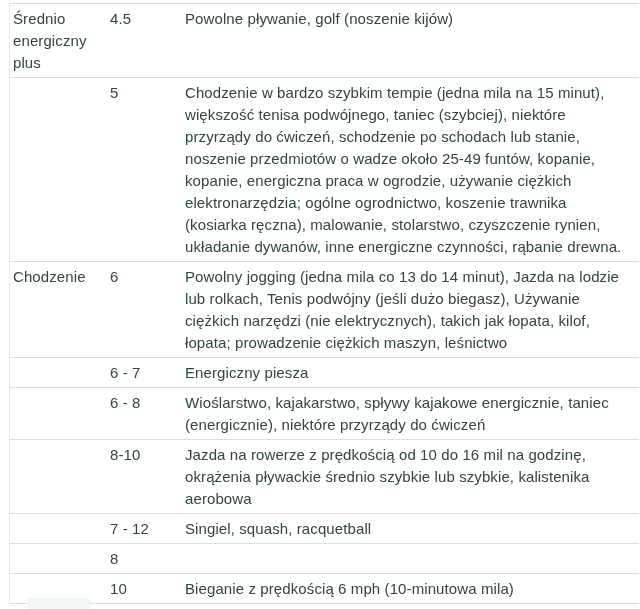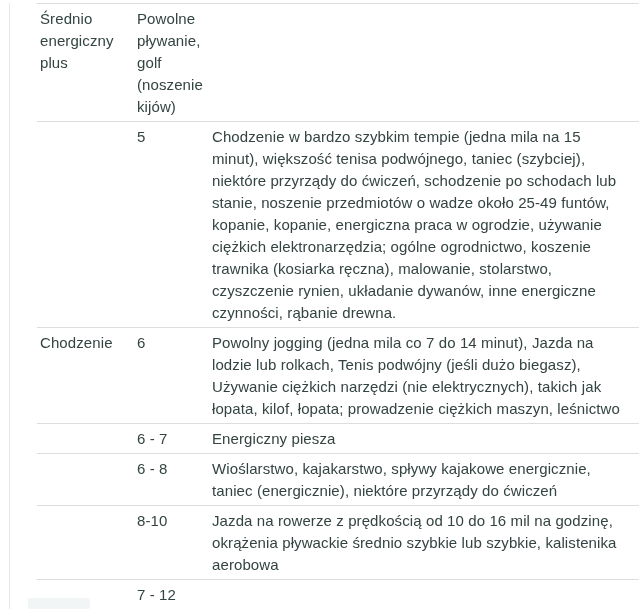--- a/index.html
+++ b/index.html
@@ -21,21 +21,20 @@
     margin-top: 3px;
     border-left: 1px solid #e6e9e8;
     width: 630px;
     box-sizing: border-box;
   }
   .row {
     display: grid;
     grid-template-columns: 100px 75px 1fr;
     border-top: 1px solid #dbdedd;
     padding: 4px 0 3px 0;
-    margin-left: 27px;
   }
   .table::after {
     content: "";
     display: block;
     border-top: 1px solid #dbdedd;
   }
   .cell {
     font-size: 15px;
     line-height: 22px;
     letter-spacing: 0.1px;
@@ -59,33 +58,34 @@
     background: #f2f5f5;
     border-radius: 2px;
   }
 </style>
 </head>
 <body>
 
 <div class="table" id="table-host">
   <div class="row">
     <div class="cell cat">Średnio energiczny plus</div>
+    <div class="cell val">4.5</div>
     <div class="cell act">Powolne pływanie, golf (noszenie kijów)</div>
   </div>
 
   <div class="row">
     <div class="cell cat"></div>
     <div class="cell val">5</div>
     <div class="cell act">Chodzenie w bardzo szybkim tempie (jedna mila na 15 minut), większość tenisa podwójnego, taniec (szybciej), niektóre przyrządy do ćwiczeń, schodzenie po schodach lub stanie, noszenie przedmiotów o wadze około 25-49 funtów, kopanie, kopanie, energiczna praca w ogrodzie, używanie ciężkich elektronarzędzia; ogólne ogrodnictwo, koszenie trawnika (kosiarka ręczna), malowanie, stolarstwo, czyszczenie rynien, układanie dywanów, inne energiczne czynności, rąbanie drewna.</div>
   </div>
 
   <div class="row">
     <div class="cell cat">Chodzenie</div>
     <div class="cell val">6</div>
-    <div class="cell act">Powolny jogging (jedna mila co 7 do 14 minut), Jazda na lodzie lub rolkach, Tenis podwójny (jeśli dużo biegasz), Używanie ciężkich narzędzi (nie elektrycznych), takich jak łopata, kilof, łopata; prowadzenie ciężkich maszyn, leśnictwo</div>
+    <div class="cell act">Powolny jogging (jedna mila co 13 do 14 minut), Jazda na lodzie lub rolkach, Tenis podwójny (jeśli dużo biegasz), Używanie ciężkich narzędzi (nie elektrycznych), takich jak łopata, kilof, łopata; prowadzenie ciężkich maszyn, leśnictwo</div>
   </div>
 
   <div class="row">
     <div class="cell cat"></div>
     <div class="cell val">6 - 7</div>
     <div class="cell act">Energiczny piesza</div>
   </div>
 
   <div class="row">
     <div class="cell cat"></div>
@@ -95,20 +95,21 @@
 
   <div class="row">
     <div class="cell cat"></div>
     <div class="cell val">8-10</div>
     <div class="cell act">Jazda na rowerze z prędkością od 10 do 16 mil na godzinę, okrążenia pływackie średnio szybkie lub szybkie, kalistenika aerobowa</div>
   </div>
 
   <div class="row">
     <div class="cell cat"></div>
     <div class="cell val">7 - 12</div>
+    <div class="cell act">Singiel, squash, racquetball</div>
   </div>
 
   <div class="row">
     <div class="cell cat"></div>
     <div class="cell val">8</div>
   </div>
 
   <div class="row">
     <div class="cell cat"></div>
     <div class="cell val">10</div>

